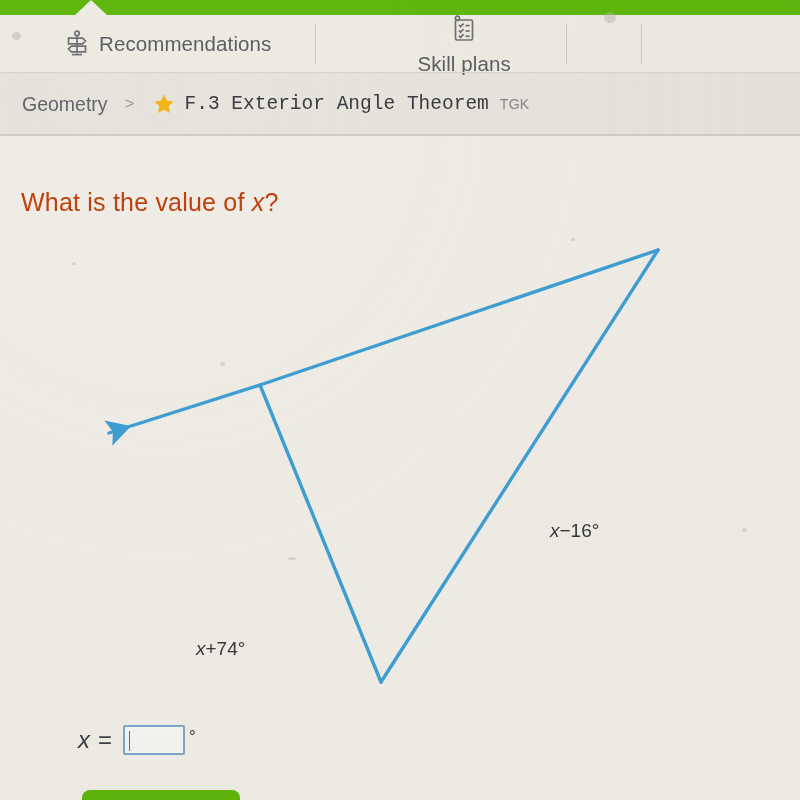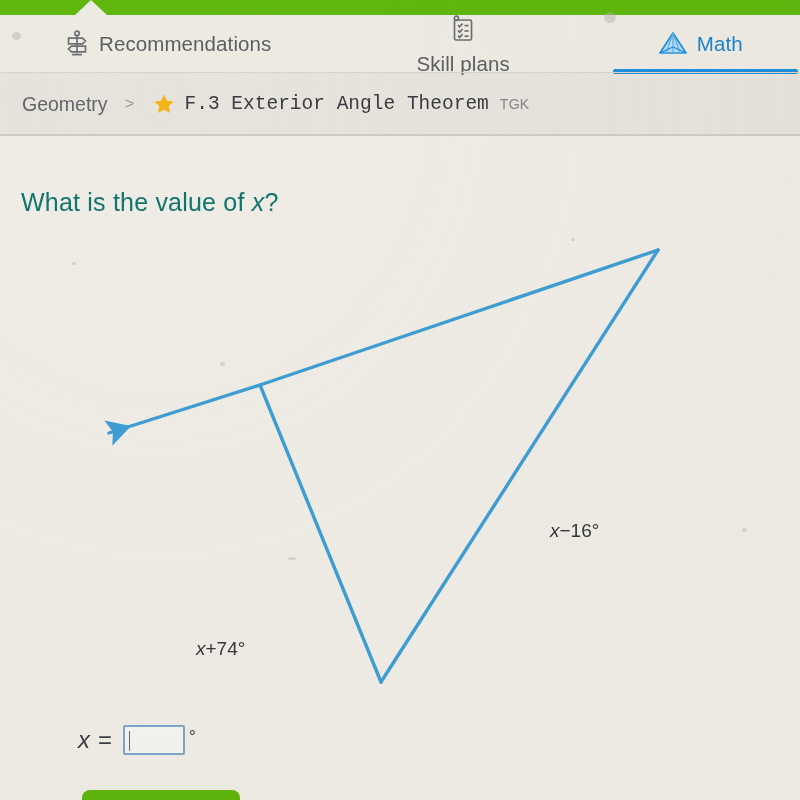--- a/index.html
+++ b/index.html
@@ -171,21 +171,21 @@
     background: #cfccc4;
     z-index: 8;
   }
 
   
   .question-text {
     position: absolute;
     top: 188px;
     left: 21px;
     font-size: 25px;
-    color: #0f766e;
+    color: #c2410c;
     letter-spacing: .2px;
     z-index: 10;
   }
   .question-text i { font-style: italic; }
 
   .figure {
     position: absolute;
     top: 230px;
     left: 12px;
     width: 652px;
@@ -311,31 +311,20 @@
             <path d="M7 20.6 l1.6 1.8 L11.6 19.2"></path>
             <path d="M13.5 21.2 H17.6"></path>
           </g>
         </svg>
       </span>
       <span class="label">Skill plans</span>
     </div>
 
     <div class="nav-sep sep-b"></div>
 
-    <div class="nav-tab tab-math active">
-      <span class="ico">
-        <svg width="30" height="28" viewBox="0 0 30 28">
-          <polygon points="15,3 28,23 2,23" fill="#bcdff5" stroke="#1f8fdd" stroke-width="1.7" stroke-linejoin="round"></polygon>
-          <path d="M15 3 L15 23 M15 23 L2 23 M15 23 L28 23 M15 3 L8 23 M15 3 L22 23" stroke="#59b2e6" stroke-width="1.2" fill="none"></path>
-          <path d="M2 23 L15 17 L28 23" fill="none" stroke="#1f8fdd" stroke-width="1.2"></path>
-        </svg>
-      </span>
-      <span class="label">Math</span>
-      <span class="math-underline"></span>
-    </div>
 
     <div class="nav-sep sep-c"></div>
   </div>
   <div class="nav-bottom-line"></div>
 
   <div class="breadcrumb-bar"></div>
   <div class="breadcrumb">
     <span class="crumb-root">Geometry</span>
     <span class="crumb-chev">&gt;</span>
     <span class="crumb-star">

